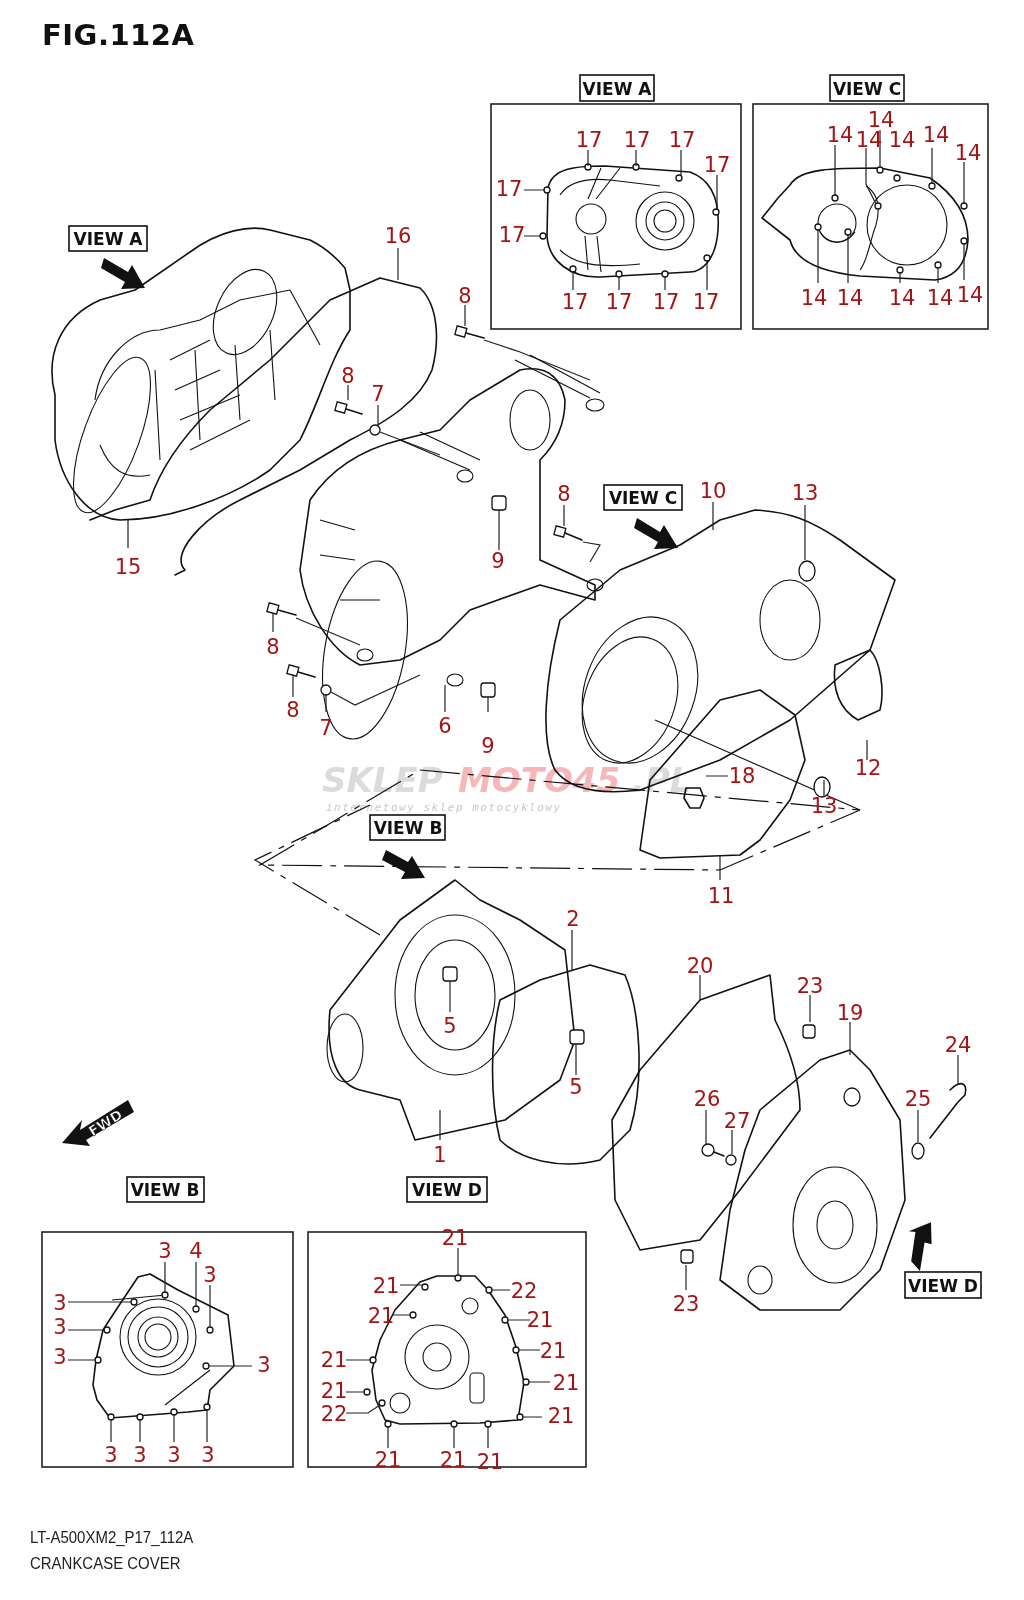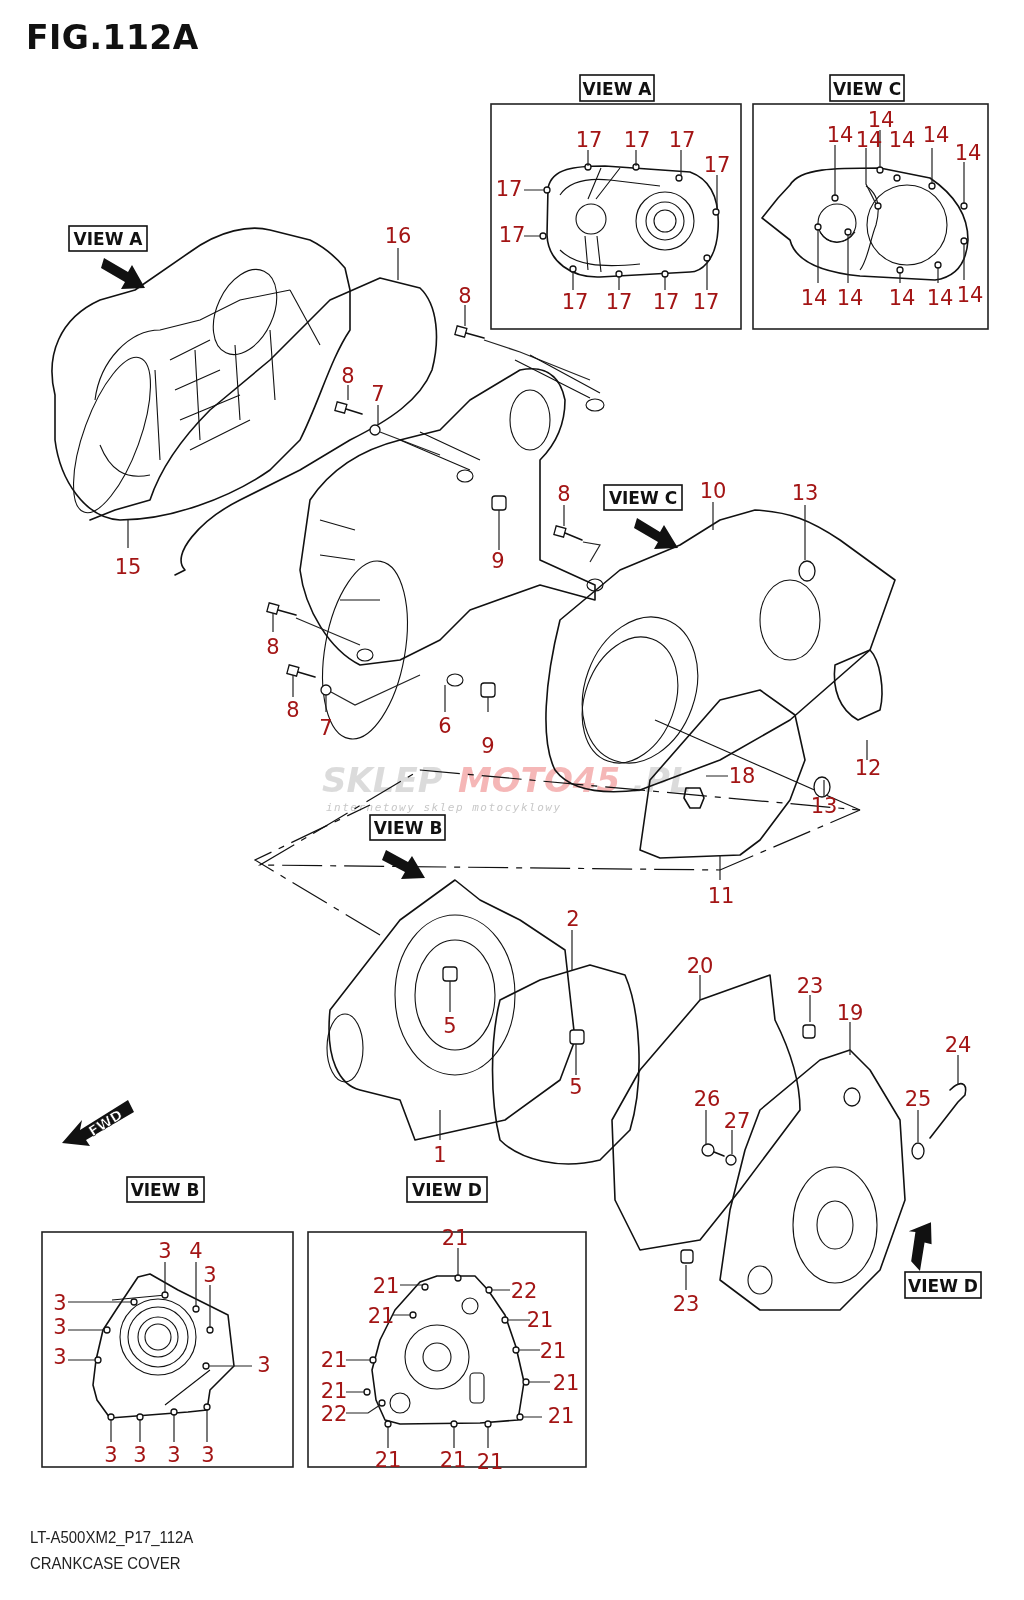--- a/index.html
+++ b/index.html
@@ -1,17 +1,17 @@
 <!DOCTYPE html>
 <html><head>
 <meta charset="utf-8">
 <style>
   html,body{margin:0;padding:0;background:#fff;}
   body{width:1024px;height:1600px;position:relative;overflow:hidden;font-family:"Liberation Sans","DejaVu Sans",sans-serif;}
-  #fig-title{position:absolute;left:26px;top:18px;font-family:"DejaVu Sans",sans-serif;font-weight:bold;font-size:33px;color:#111;letter-spacing:0.5px;}
+  #fig-title{position:absolute;left:42px;top:18px;font-family:"DejaVu Sans",sans-serif;font-weight:bold;font-size:29px;color:#111;letter-spacing:0.5px;}
   #footer-code{position:absolute;left:30px;top:1528px;font-size:17px;color:#222;font-family:"Liberation Sans",sans-serif;transform:scaleX(0.88);transform-origin:left;}
   #footer-name{position:absolute;left:30px;top:1554px;font-size:17px;color:#222;font-family:"Liberation Sans",sans-serif;transform:scaleX(0.88);transform-origin:left;}
   svg#diagram{position:absolute;left:0;top:0;}
   .ln{fill:none;stroke:#111;stroke-width:1.6;stroke-linejoin:round;stroke-linecap:round;}
   .thin{fill:none;stroke:#111;stroke-width:1.1;}
   .lead{fill:none;stroke:#222;stroke-width:1.2;}
   .dash{fill:none;stroke:#111;stroke-width:1.2;stroke-dasharray:40 8 6 8;}
   .num{font-family:"DejaVu Sans",sans-serif;font-size:21px;fill:#a31515;}
   .vlabel-box{fill:#fff;stroke:#111;stroke-width:1.6;}
   .vlabel-text{font-family:"DejaVu Sans",sans-serif;font-weight:bold;font-size:17px;fill:#111;}

